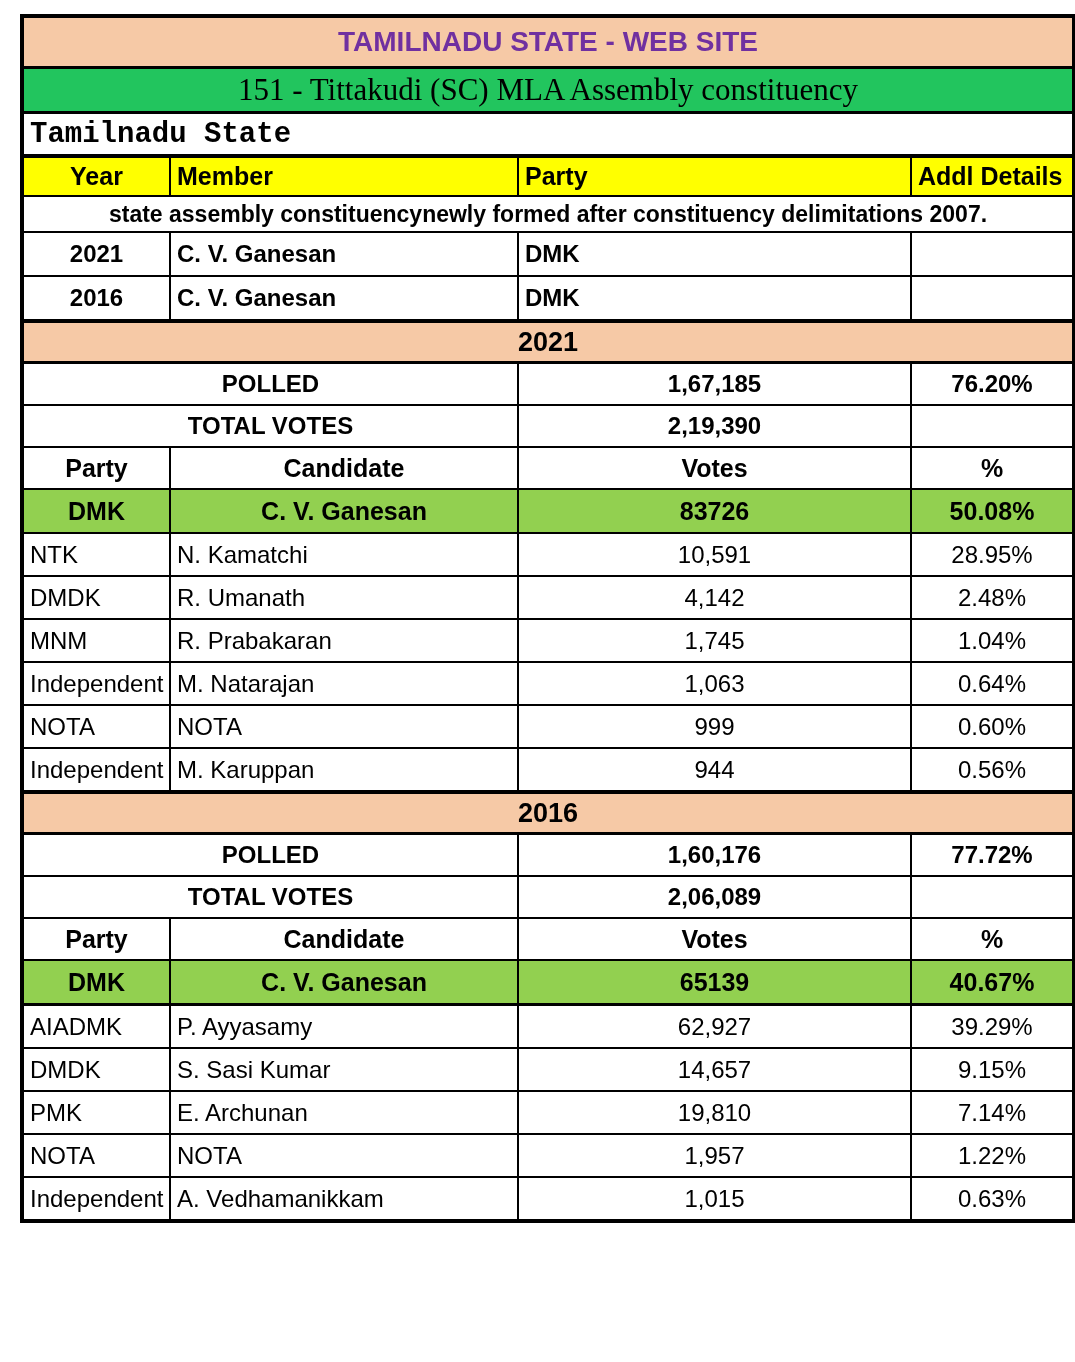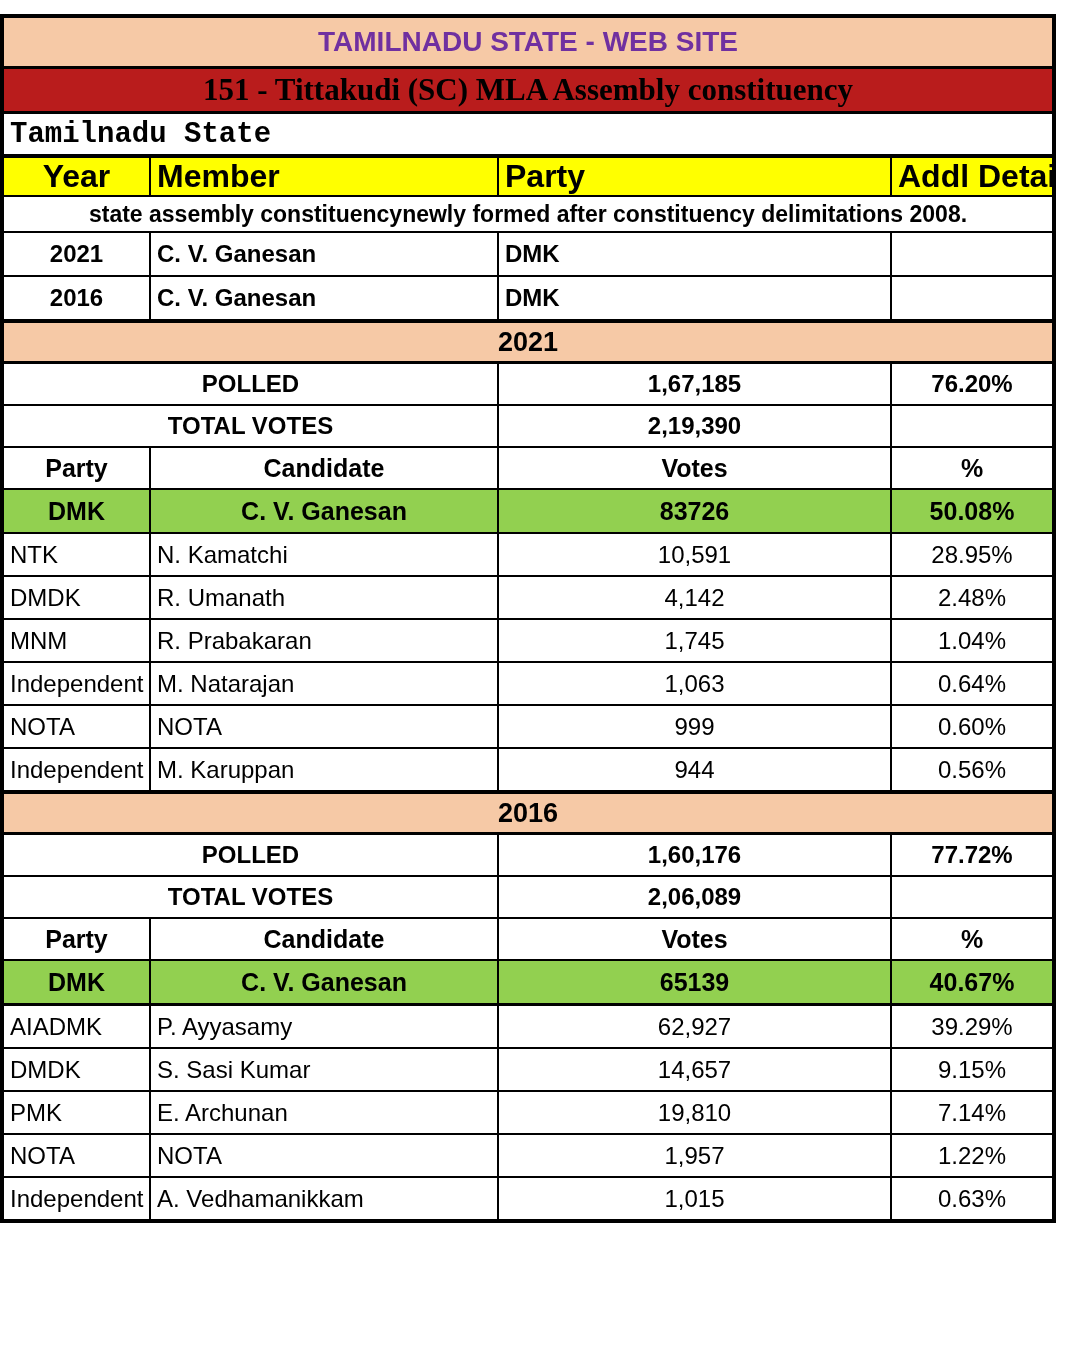--- a/index.html
+++ b/index.html
@@ -4,21 +4,21 @@
 <style>
   html, body {
     margin: 0;
     padding: 0;
     background: #ffffff;
     width: 1075px;
     height: 1362px;
     font-family: "Liberation Sans", sans-serif;
   }
   .sheet {
-    padding: 14px 0 0 0;
+    padding: 14px 0 0 20px;
     border-radius: 31px;
   }
   table.results {
     border-collapse: collapse;
     table-layout: fixed;
     width: 1052px;
     border: 4px solid #000;
   }
   col.c1 { width: 148px; }
   col.c2 { width: 348px; }
@@ -47,37 +47,37 @@
   }
   tr.title-mp td {
     background: #FFFF00;
     font-family: "Liberation Serif", serif;
     font-weight: bold;
     font-size: 33px;
     text-align: center;
     height: 43px;
   }
   tr.title-mla td {
-    background: #b91c1c;
+    background: #22c55e;
     font-family: "Liberation Serif", serif;
-    font-weight: bold;
+    font-weight: normal;
     font-size: 31px;
     text-align: center;
     height: 42px;
   }
   tr.title-state td {
     font-weight: bold;
     font-size: 29px;
     height: 40px;
     font-family: Liberation Mono, monospace;
   }
   tr.cols-header td {
     background: #FFFF00;
     font-weight: bold;
-    font-size: 32px;
+    font-size: 25px;
     text-align: left;
     height: 37px;
   }
   tr.cols-header td.center { text-align: center; }
   tr.note td {
     font-weight: bold;
     font-size: 23px;
     text-align: center;
     height: 34px;
   }
@@ -144,21 +144,21 @@
   </tr>
 
   <tr class="cols-header bt4">
     <td class="center">Year</td>
     <td>Member</td>
     <td>Party</td>
     <td>Addl Details</td>
   </tr>
 
   <tr class="note">
-    <td colspan="4">state assembly constituencynewly formed after constituency delimitations 2008.</td>
+    <td colspan="4">state assembly constituencynewly formed after constituency delimitations 2007.</td>
   </tr>
 
   <tr class="member-row">
     <td class="center">2021</td>
     <td>C. V. Ganesan</td>
     <td>DMK</td>
     <td></td>
   </tr>
   <tr class="member-row">
     <td class="center">2016</td>

